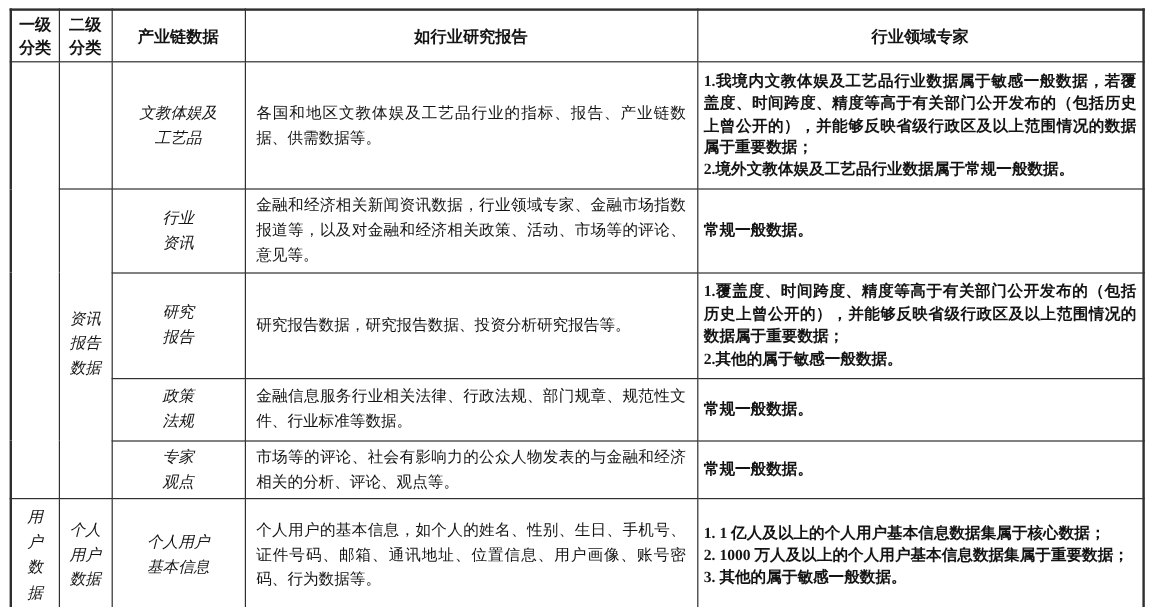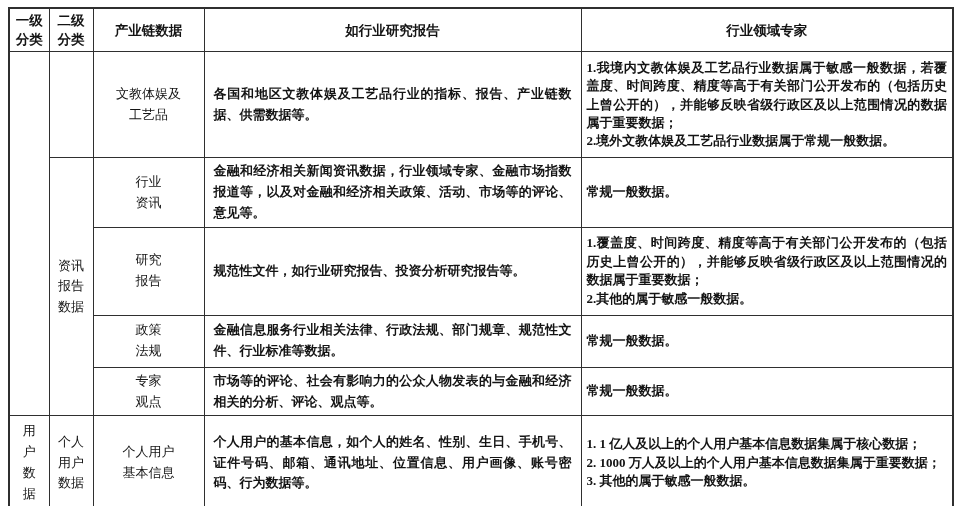--- a/index.html
+++ b/index.html
@@ -42,26 +42,26 @@
   }
   col.c1{width:40px;}
   col.c2{width:44px;}
   col.c3{width:111px;}
   col.c4{width:377px;}
   col.c5{width:372px;}
   td.c1,td.c2,td.c3{
     text-align:center;
     white-space:pre-line;
     line-height:1.6;
+    font-style:italic;
   }
   td.c4{
     text-align:justify;
     padding:3px 9px;
     line-height:1.6;
-    font-weight:bold;
   }
   td.c5{
     text-align:justify;
     white-space:pre-line;
     padding:3px 5px;
     line-height:1.42;
     font-weight:bold;
   }
   tr.r-head{height:33px;}
   tr.r1{height:106px;}
@@ -108,21 +108,21 @@
 报告
 数据</td>
       <td class="c3">行业
 资讯</td>
       <td class="c4">金融和经济相关新闻资讯数据，行业领域专家、金融市场指数报道等，以及对金融和经济相关政策、活动、市场等的评论、意见等。</td>
       <td class="c5">常规一般数据。</td>
     </tr>
     <tr class="r3">
       <td class="c3">研究
 报告</td>
-      <td class="c4">规范性文件，如行业研究报告、投资分析研究报告等。</td>
+      <td class="c4">研究报告数据，研究报告数据、投资分析研究报告等。</td>
       <td class="c5">1.覆盖度、时间跨度、精度等高于有关部门公开发布的（包括历史上曾公开的），并能够反映省级行政区及以上范围情况的数据属于重要数据；
 2.其他的属于敏感一般数据。</td>
     </tr>
     <tr class="r4">
       <td class="c3">政策
 法规</td>
       <td class="c4">金融信息服务行业相关法律、行政法规、部门规章、规范性文件、行业标准等数据。</td>
       <td class="c5">常规一般数据。</td>
     </tr>
     <tr class="r5">

